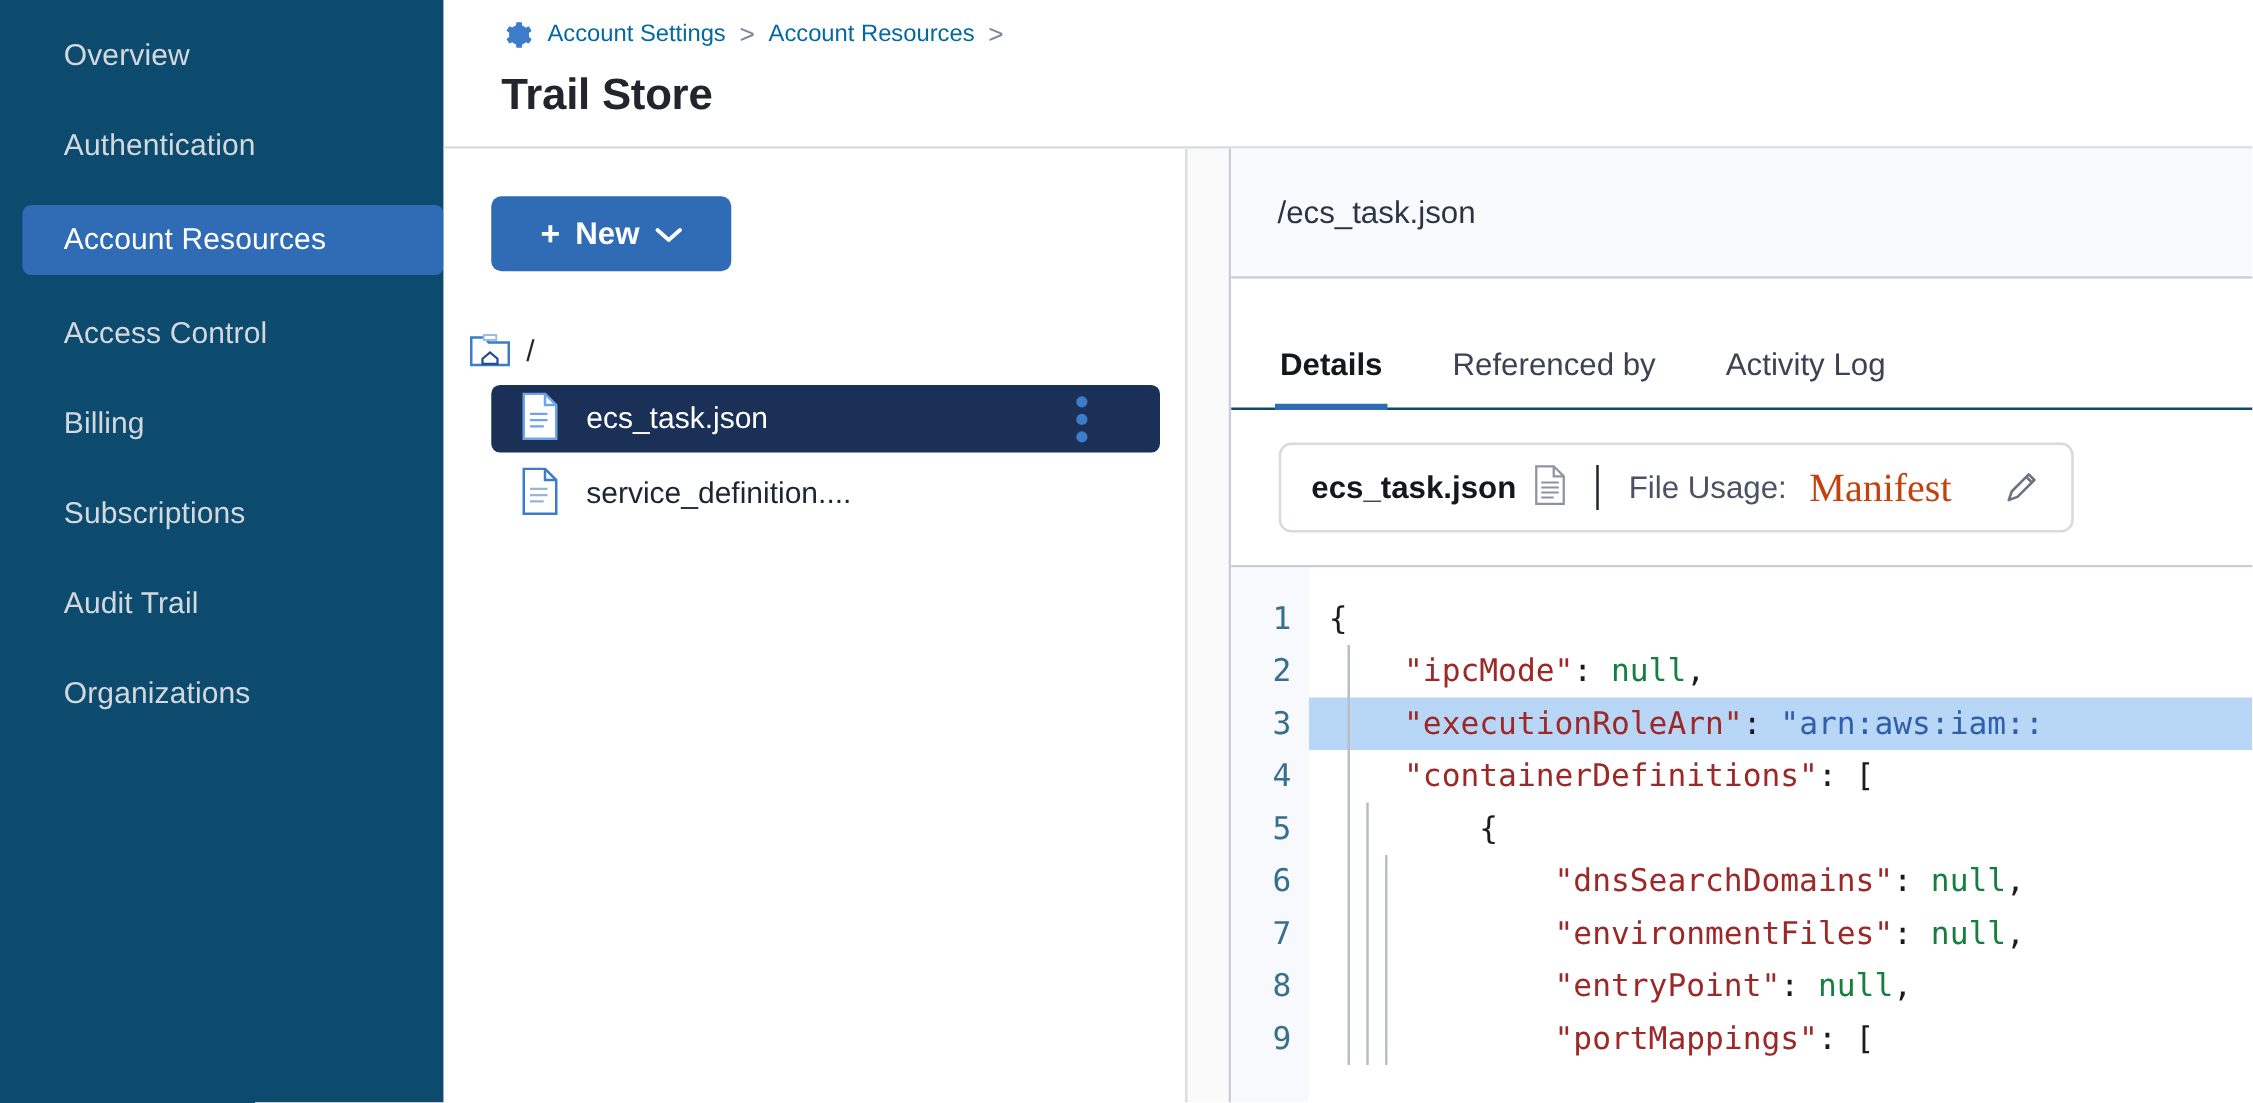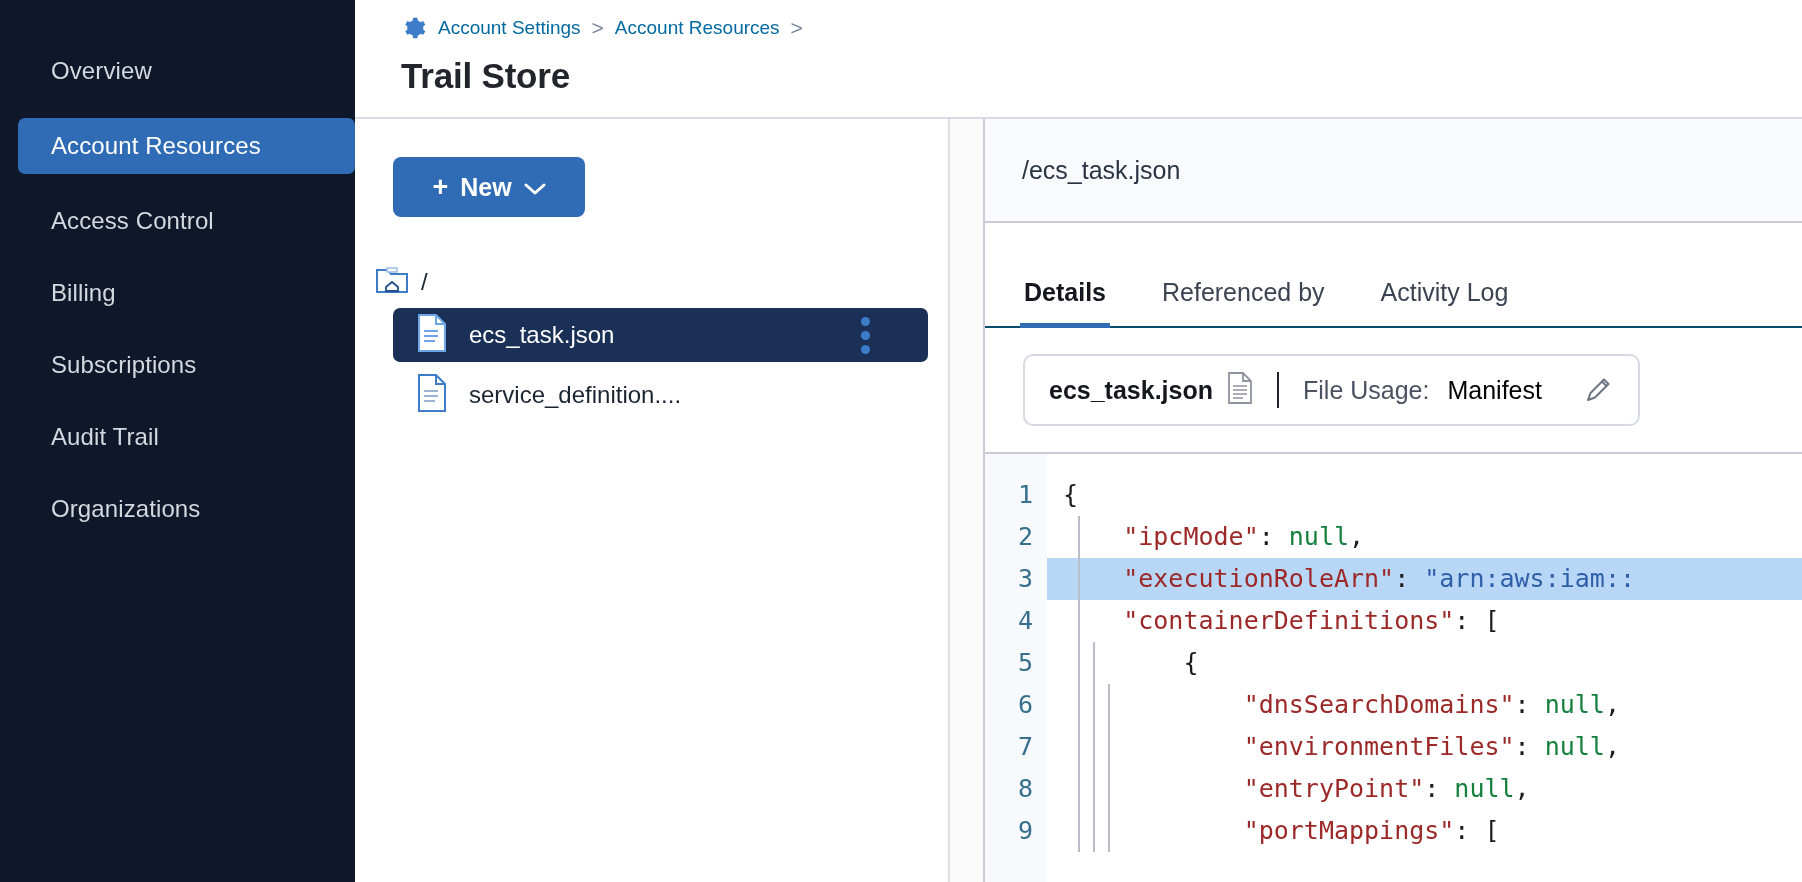--- a/index.html
+++ b/index.html
@@ -16,22 +16,22 @@
     width: 1802px;
     height: 882px;
     display: flex;
   }
 
   
   .sidebar {
     width: 355px;
     min-width: 355px;
     height: 882px;
-    background: #0f172a;
-    padding-top: 46px;
+    background: #0c4a6e;
+    padding-top: 20px;
     display: flex;
     flex-direction: column;
   }
   .nav-item {
     height: 50px;
     margin: 0 0 22px 0;
     display: flex;
     align-items: center;
     padding-left: 51px;
     color: #d3d8df;
@@ -256,21 +256,21 @@
     font-weight: bold;
     color: #14181e;
   }
   .usage-div {
     width: 2px;
     height: 36px;
     background: #20242c;
     margin: 0 10px;
   }
   .usage-label { font-size: 25px; color: #4b5362; }
-  .usage-value { font-size: 25px; color: #000000; margin-left: 4px; }
+  .usage-value { font-size: 32px; color: #c2410c; margin-left: 4px; font-family: Liberation Serif, serif; }
   .pencil-btn {
     margin-left: 26px;
     cursor: pointer;
     display: flex;
     align-items: center;
   }
 
   
   .editor {
     flex: 1;
@@ -322,20 +322,23 @@
   }
 </style>
 </head>
 <body>
 
 <div class="app">
 
   <nav class="sidebar" id="sidebar">
       <div class="nav-item">
         <span>Overview</span>
+      </div>
+      <div class="nav-item">
+        <span>Authentication</span>
       </div>
       <div class="nav-item active">
         <span>Account Resources</span>
       </div>
       <div class="nav-item">
         <span>Access Control</span>
       </div>
       <div class="nav-item">
         <span>Billing</span>
       </div>

